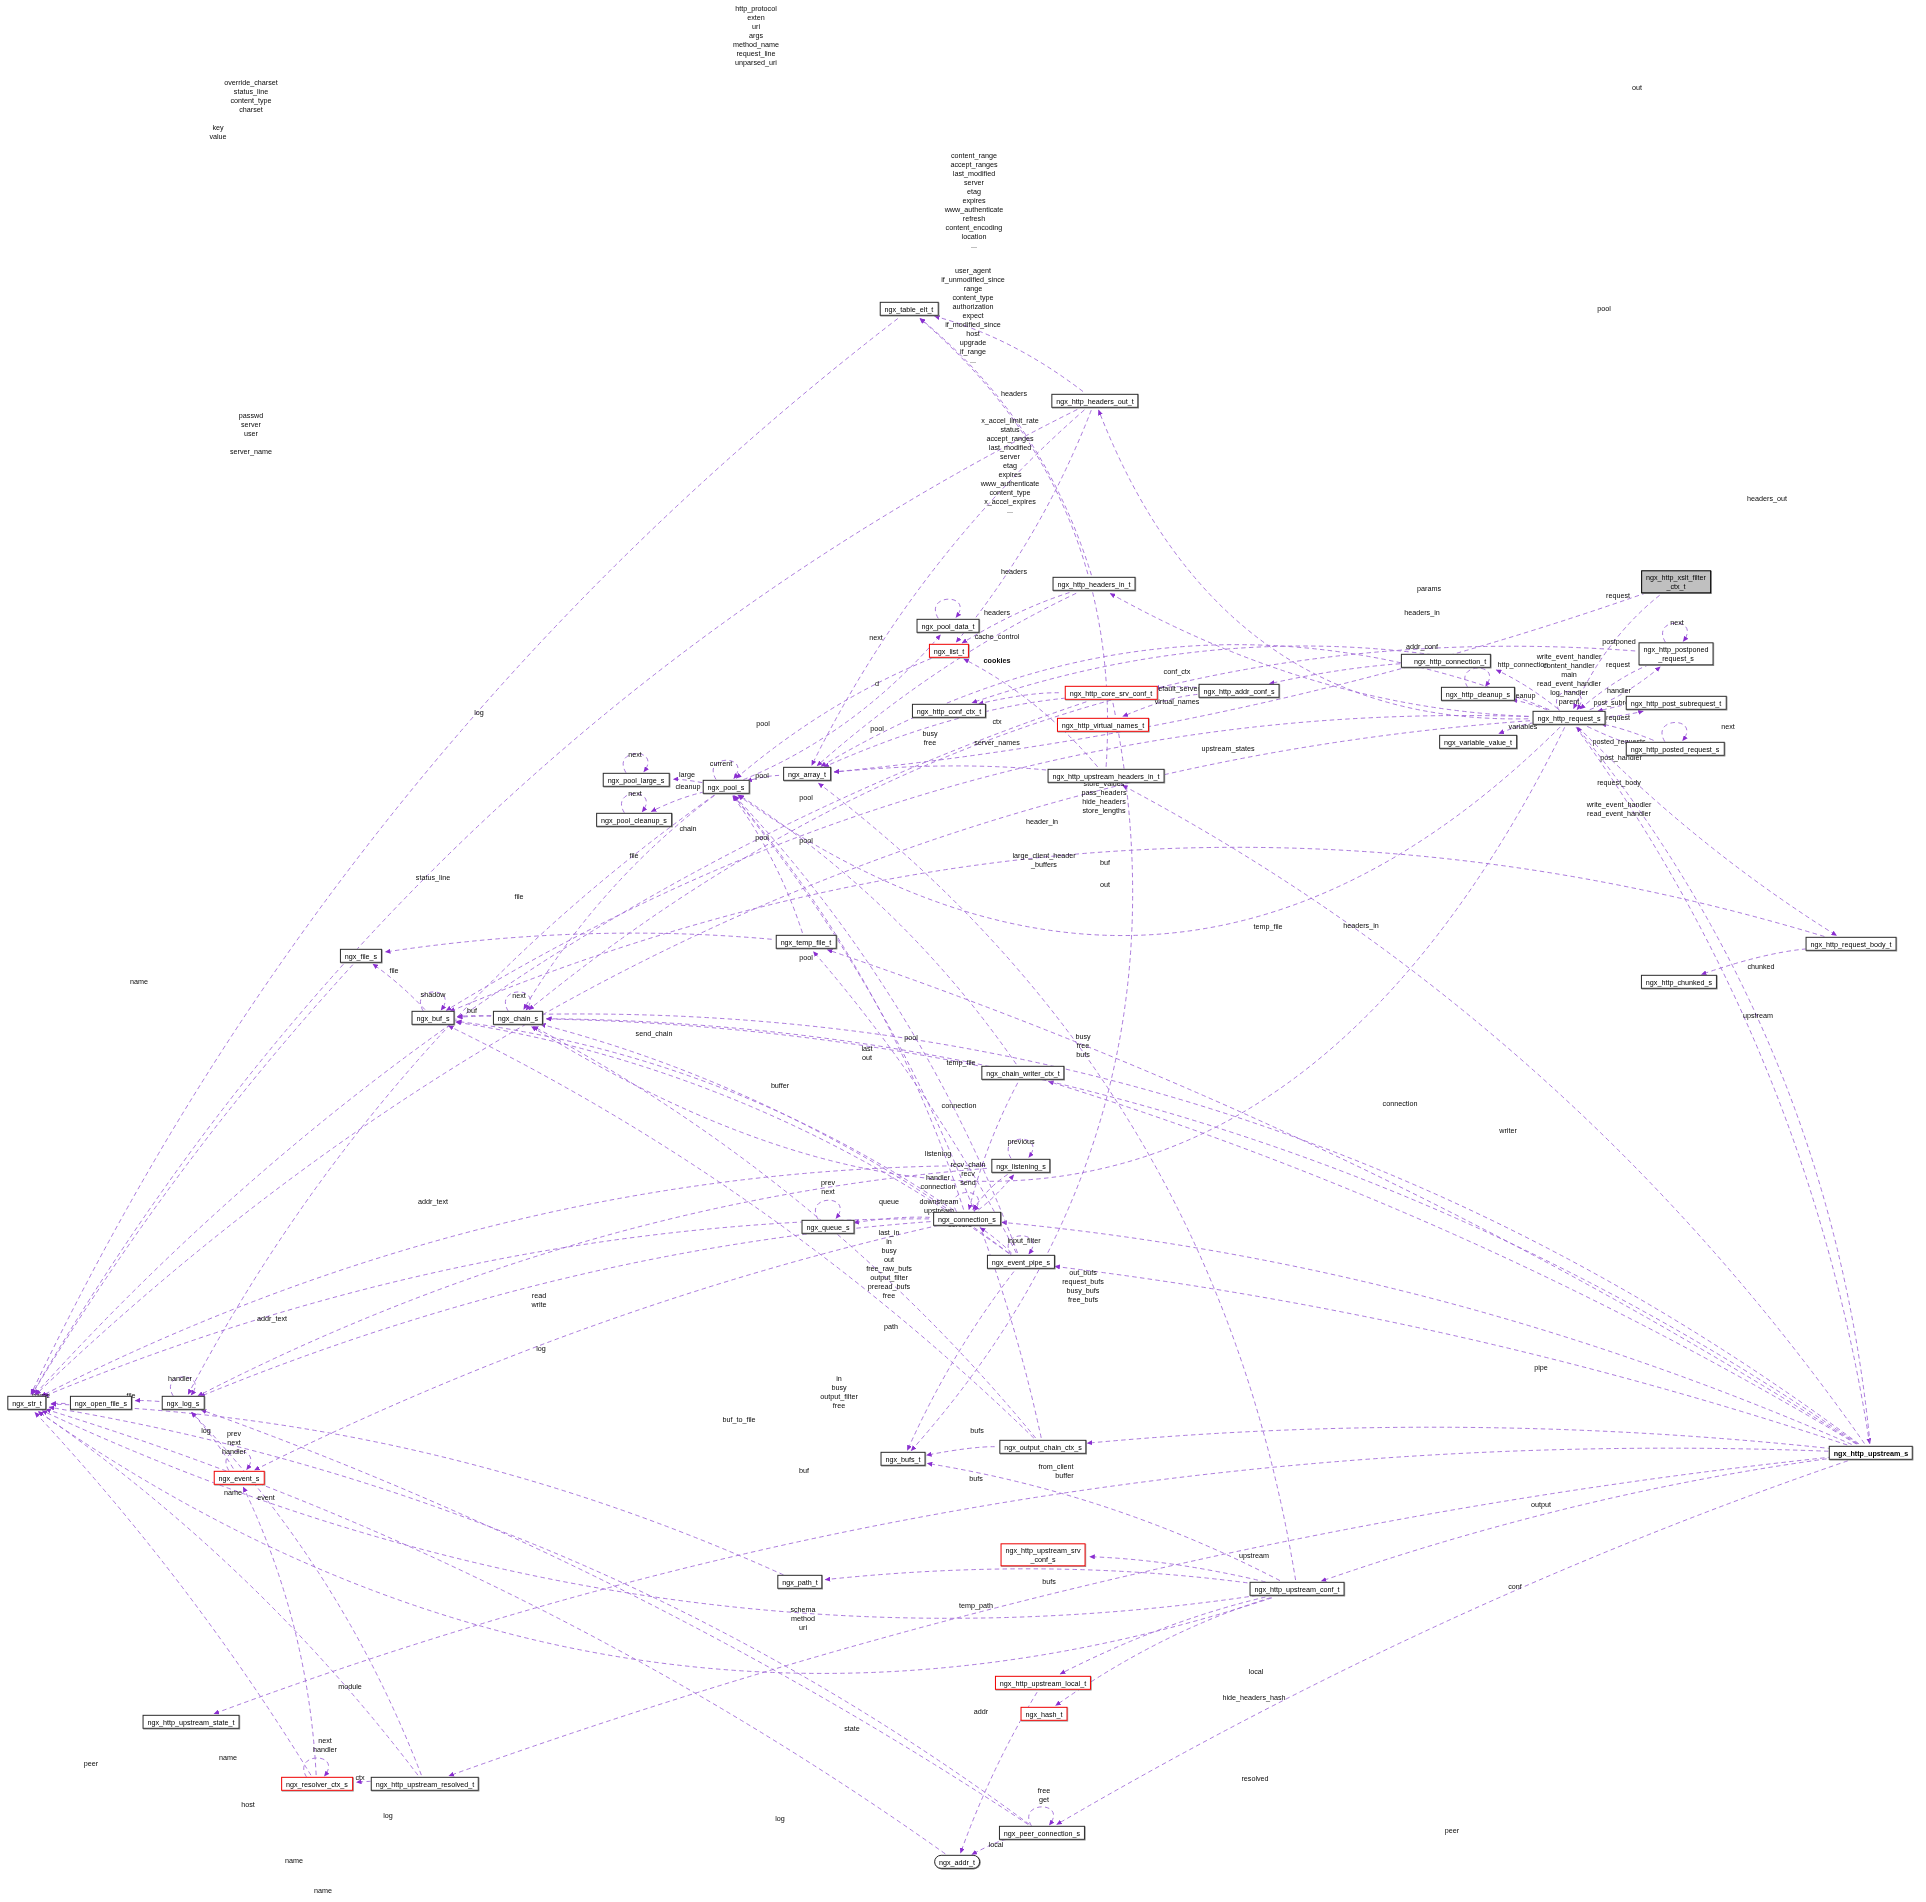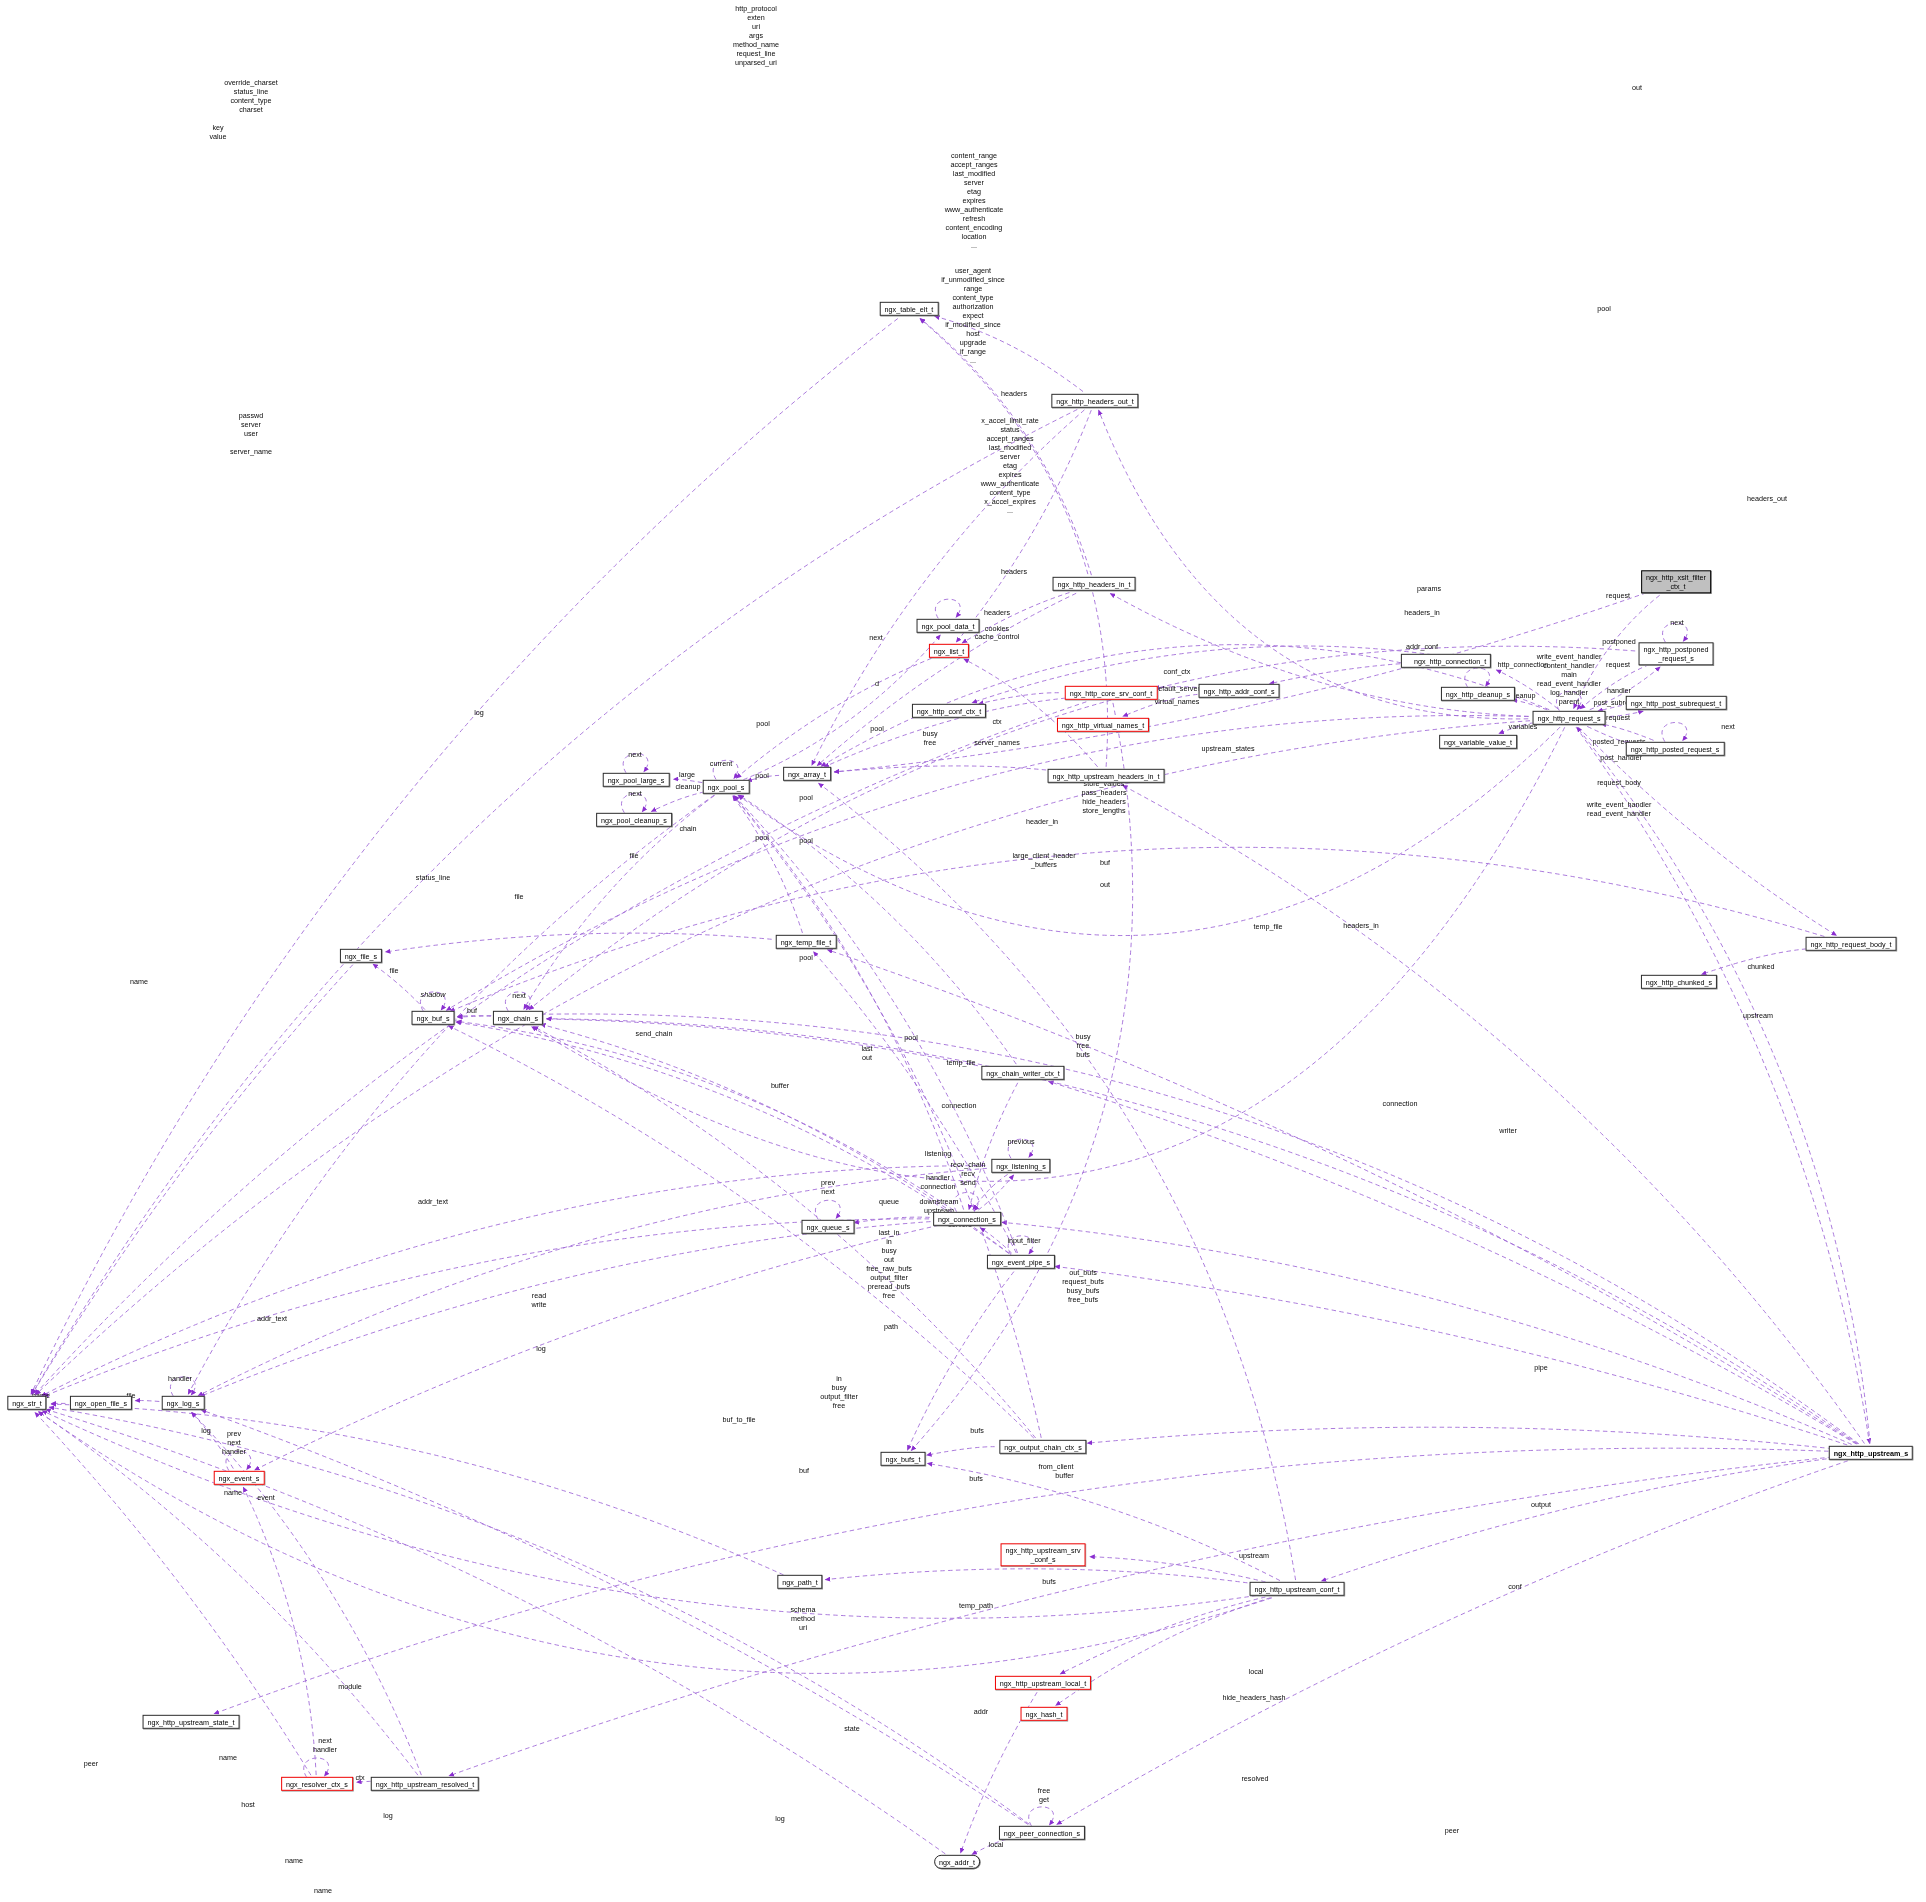--- a/index.html
+++ b/index.html
@@ -261,21 +261,21 @@
 www_authenticate
 content_type
 x_accel_expires
 ...</div>
       <div class="elabel" style="left: 1637px; top: 83px;">out</div>
       <div class="elabel" style="left: 1604px; top: 304px;">pool</div>
       <div class="elabel" style="left: 1767px; top: 494px;">headers_out</div>
       <div class="elabel" style="left: 1014px; top: 567px;">headers</div>
       <div class="elabel" style="left: 997px; top: 608px;">headers</div>
       <div class="elabel" style="left: 997px; top: 632px;">cache_control</div>
-      <div class="elabel" style="left: 997px; top: 624px;">cookies</div>
+      <div class="elabel" style="left: 997px; top: 656px; font-weight: bold;">cookies</div>
       <div class="elabel" style="left: 876px; top: 633px;">next</div>
       <div class="elabel" style="left: 877px; top: 679px;">d</div>
       <div class="elabel" style="left: 877px; top: 724px;">pool</div>
       <div class="elabel" style="left: 930px; top: 729px;">busy
 free</div>
       <div class="elabel" style="left: 997px; top: 717px;">ctx</div>
       <div class="elabel" style="left: 997px; top: 738px;">server_names</div>
       <div class="elabel" style="left: 721px; top: 759px;">current</div>
       <div class="elabel" style="left: 635px; top: 750px;">next</div>
       <div class="elabel" style="left: 687px; top: 770px;">large</div>
@@ -330,21 +330,21 @@
 _buffers</div>
       <div class="elabel" style="left: 1105px; top: 858px;">buf</div>
       <div class="elabel" style="left: 1105px; top: 880px;">out</div>
       <div class="elabel" style="left: 1361px; top: 921px;">headers_in</div>
       <div class="elabel" style="left: 1268px; top: 922px;">temp_file</div>
       <div class="elabel" style="left: 433px; top: 873px;">status_line</div>
       <div class="elabel" style="left: 519px; top: 892px;">file</div>
       <div class="elabel" style="left: 394px; top: 966px;">file</div>
       <div class="elabel" style="left: 634px; top: 851px;">file</div>
       <div class="elabel" style="left: 139px; top: 977px;">name</div>
-      <div class="elabel" style="left: 433px; top: 990px; font-style: italic;">shadow</div>
+      <div class="elabel" style="left: 433px; top: 990px;">shadow</div>
       <div class="elabel" style="left: 519px; top: 991px;">next</div>
       <div class="elabel" style="left: 472px; top: 1006px;">buf</div>
       <div class="elabel" style="left: 654px; top: 1029px;">send_chain</div>
       <div class="elabel" style="left: 1083px; top: 1032px;">busy
 free
 bufs</div>
       <div class="elabel" style="left: 911px; top: 1033px;">pool</div>
       <div class="elabel" style="left: 867px; top: 1044px;">last
 out</div>
       <div class="elabel" style="left: 961px; top: 1058px;">temp_file</div>

